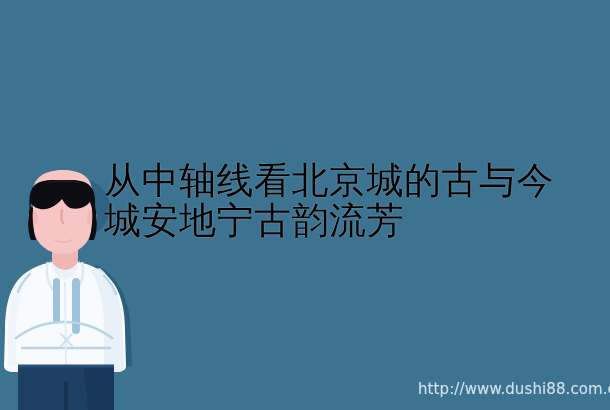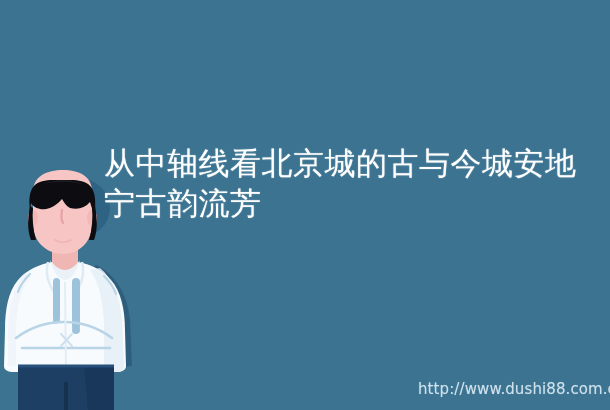--- a/index.html
+++ b/index.html
@@ -20,24 +20,24 @@
   .bg {
     position: absolute;
     inset: 0;
     background: #3b7391;
   }
 
   
   .headline {
     position: absolute;
     left: 104px;
-    top: 143px;
+    top: 161px;
     width: 482px;
-    color: #ffffff;
-    font-size: 31px;
+    color: #000000;
+    font-size: 37px;
     line-height: 40px;
     letter-spacing: 0.5px;
     font-weight: 400;
     text-shadow: 0 0 1.4px rgba(235,245,250,0.55);
     white-space: pre-wrap;
   }
 
   
   .watermark {
     position: absolute;

